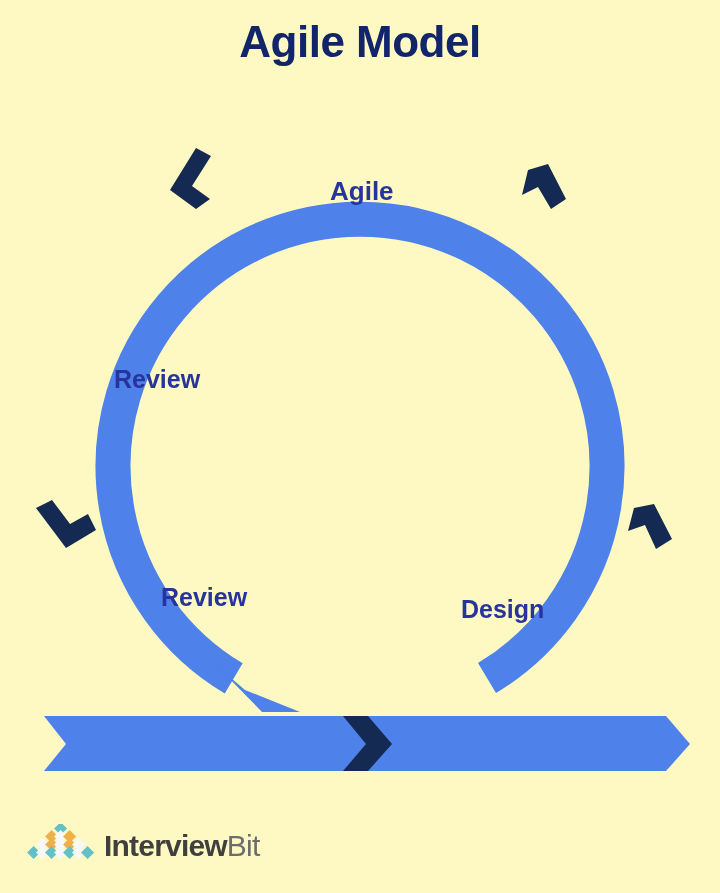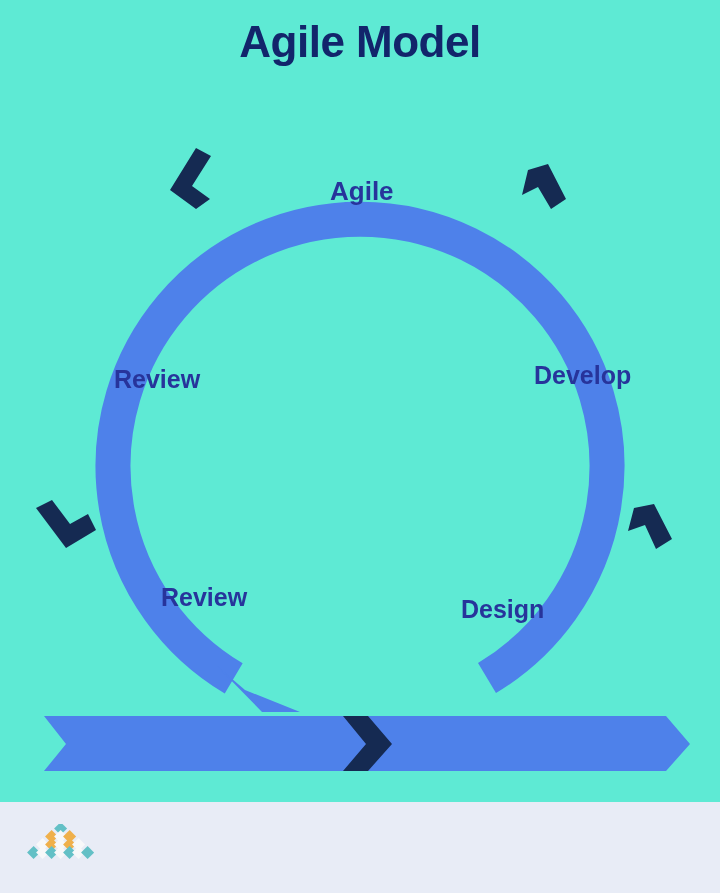--- a/index.html
+++ b/index.html
@@ -9,22 +9,22 @@
   body {
     width: 720px;
     height: 893px;
     background: #e8ecf6;
     font-family: "Liberation Sans", sans-serif;
     overflow: hidden;
   }
   #stage {
     position: relative;
     width: 720px;
-    height: 802px;
-    background: #5eead4;
+    height: 893px;
+    background: #fef9c3;
   }
   #diagram-svg {
     position: absolute;
     left: 0;
     top: 0;
     width: 720px;
     height: 893px;
     display: block;
   }
   .title {
@@ -171,21 +171,20 @@
                Z" fill="#4e81ea"></path>
 
       <path d="M 343 716 L 368 716 L 392 744 L 368 771 L 343 771 L 366 744 Z" fill="#152a52"></path>
     </g>
   </svg>
 
   <div class="title">Agile Model</div>
 
 
   <div class="stage-label lbl-test">Agile</div>
-  <div class="stage-label lbl-develop">Develop</div>
   <div class="stage-label lbl-design">Design</div>
   <div class="stage-label lbl-review">Review</div>
   <div class="stage-label lbl-deploy">Review</div>
 
 
   <div class="brand">
     <svg class="brand-mark" viewBox="0 0 68 44">
       <g>
 
         <rect x="30" y="0" width="9.2" height="9.2" transform="rotate(45 34.6 4.6)" fill="#63c0c6"></rect>
@@ -202,15 +201,16 @@
 
         <rect x="3" y="24" width="9.2" height="9.2" transform="rotate(45 7.6 28.6)" fill="#63c0c6"></rect>
         <rect x="12" y="24" width="9.2" height="9.2" transform="rotate(45 16.6 28.6)" fill="#f7f8f9"></rect>
         <rect x="21" y="24" width="9.2" height="9.2" transform="rotate(45 25.6 28.6)" fill="#63c0c6"></rect>
         <rect x="30" y="24" width="9.2" height="9.2" transform="rotate(45 34.6 28.6)" fill="#f7f8f9"></rect>
         <rect x="39" y="24" width="9.2" height="9.2" transform="rotate(45 43.6 28.6)" fill="#63c0c6"></rect>
         <rect x="48" y="24" width="9.2" height="9.2" transform="rotate(45 52.6 28.6)" fill="#f7f8f9"></rect>
         <rect x="57" y="24" width="9.2" height="9.2" transform="rotate(45 61.6 28.6)" fill="#63c0c6"></rect>
       </g>
     </svg>
+    <div class="brand-text"><span class="b-bold">Interview</span><span class="b-light">Bit</span></div>
   </div>
 
 </div>
 
 </body></html>

